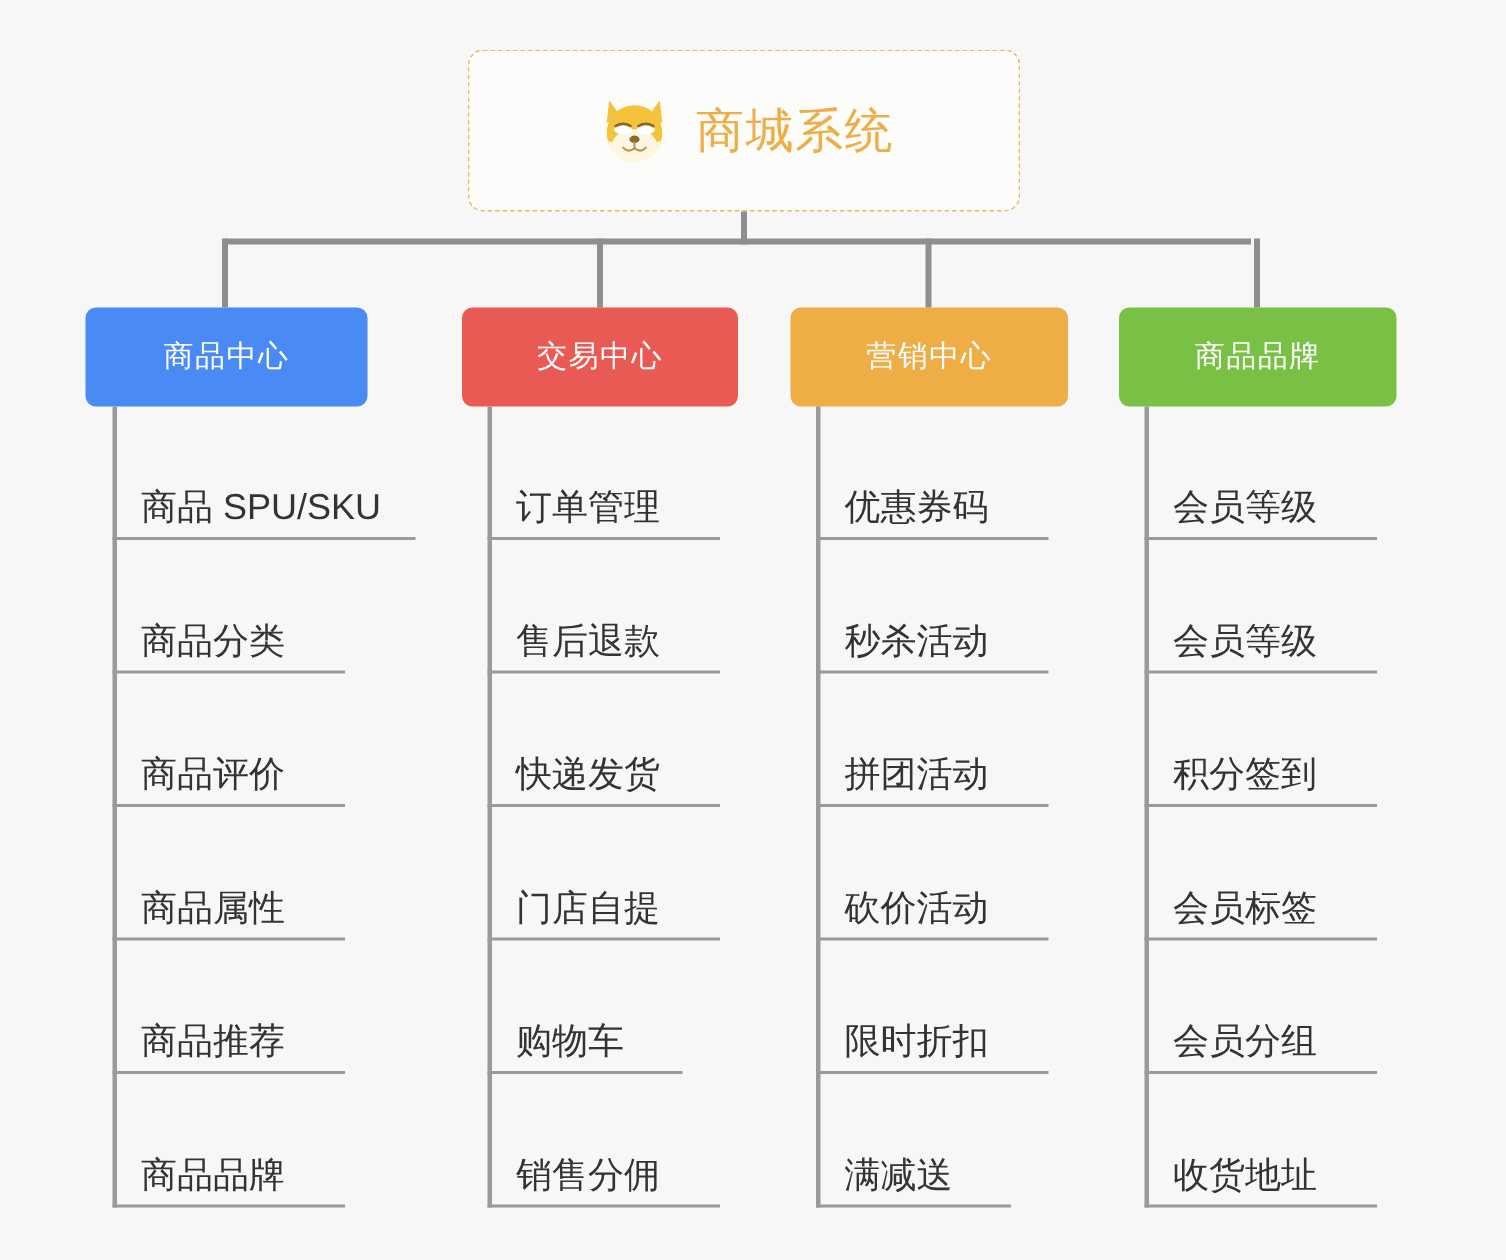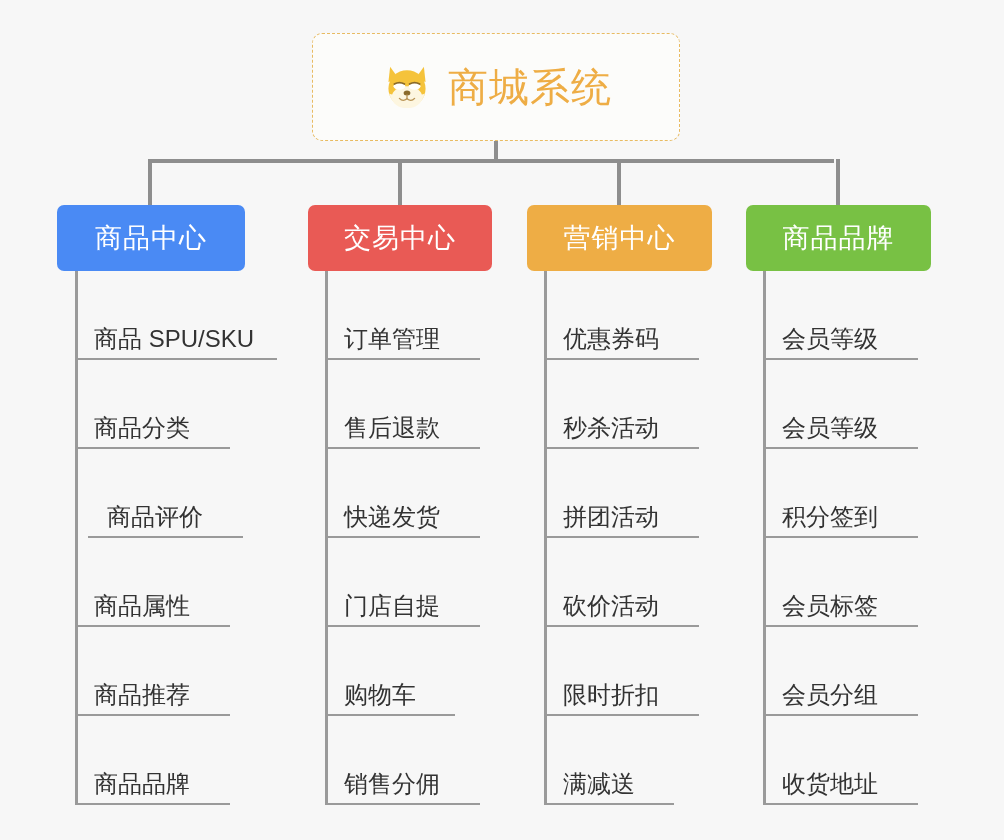--- a/index.html
+++ b/index.html
@@ -36,21 +36,21 @@
     justify-content: center;
     gap: 14px;
   }
   .root-emoji {
     width: 54px;
     height: 54px;
     flex: 0 0 auto;
     display: block;
   }
   .root-title {
-    font-size: 40px;
+    font-size: 32px;
     line-height: 1;
     color: #eead45;
     letter-spacing: 1px;
     white-space: nowrap;
   }
 
   
   .conn {
     position: absolute;
     background: #8e8e8e;
@@ -77,21 +77,21 @@
   .cat-box {
     position: absolute;
     top: 205px;
     height: 66px;
     border-radius: 7px;
     display: flex;
     align-items: center;
     justify-content: center;
   }
   .cat-label {
-    font-size: 27px;
+    font-size: 20px;
     line-height: 1;
     color: #ffffff;
     letter-spacing: 1px;
     white-space: nowrap;
   }
 
   
   .leaf-col {
     position: absolute;
     top: 271px;
@@ -154,21 +154,21 @@
         <span class="cat-label">商品中心</span>
       </div>
       <div class="leaf-col" style="left: 75px; height: 534px;">
         <div class="leaf-spine" style="height: 534px;"></div>
         <div class="leaf-item" style="top: 0px; width: 202px;">
           <span class="leaf-label">商品 SPU/SKU</span>
         </div>
         <div class="leaf-item" style="top: 89px; width: 155px;">
           <span class="leaf-label">商品分类</span>
         </div>
-        <div class="leaf-item" style="top: 178px; width: 155px; margin-left: 13px;">
+        <div class="leaf-item" style="top: 178px; width: 155px;">
           <span class="leaf-label">商品评价</span>
         </div>
         <div class="leaf-item" style="top: 267px; width: 155px;">
           <span class="leaf-label">商品属性</span>
         </div>
         <div class="leaf-item" style="top: 356px; width: 155px; align-items: flex-end;">
           <span class="leaf-label">商品推荐</span>
         </div>
         <div class="leaf-item" style="top: 445px; width: 155px;">
           <span class="leaf-label">商品品牌</span>

